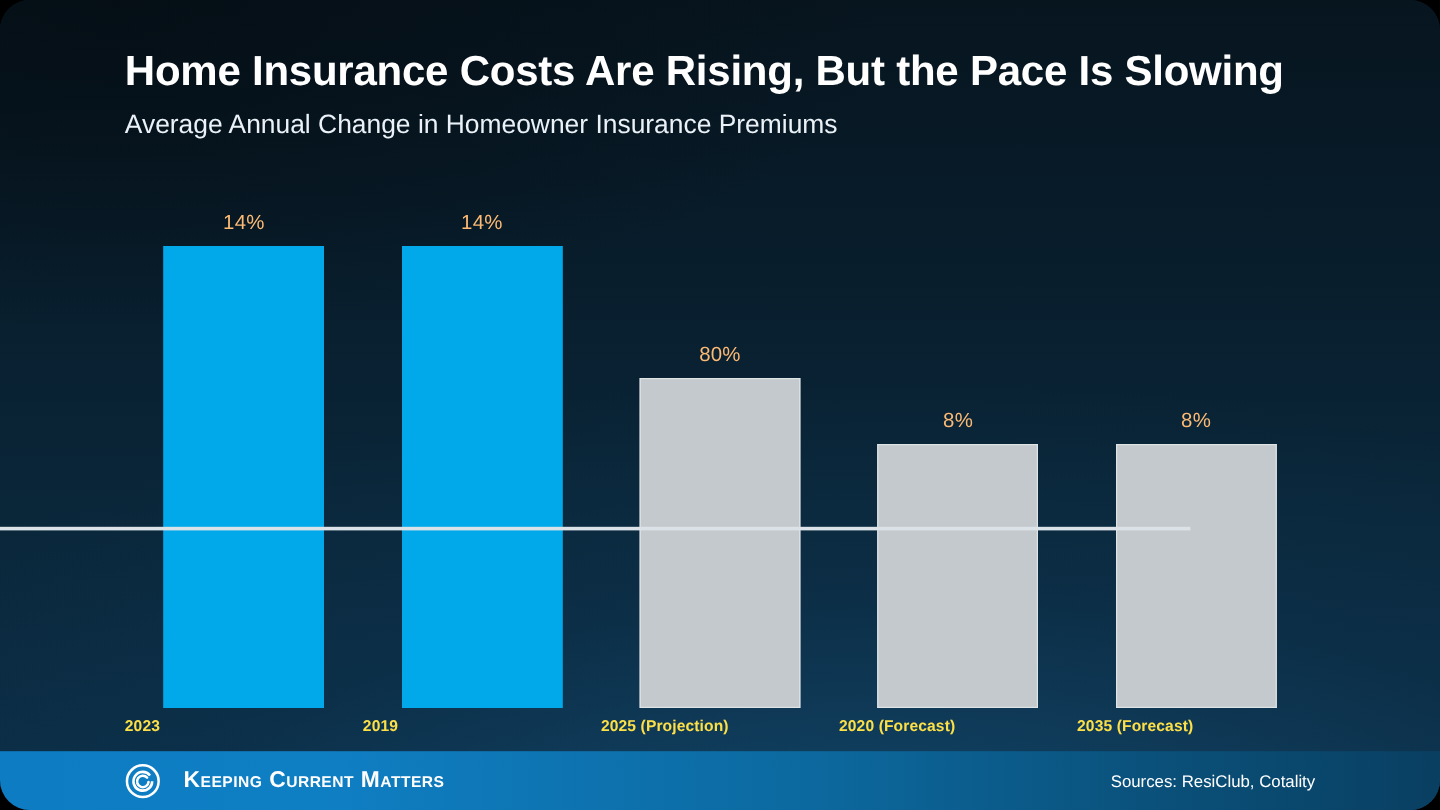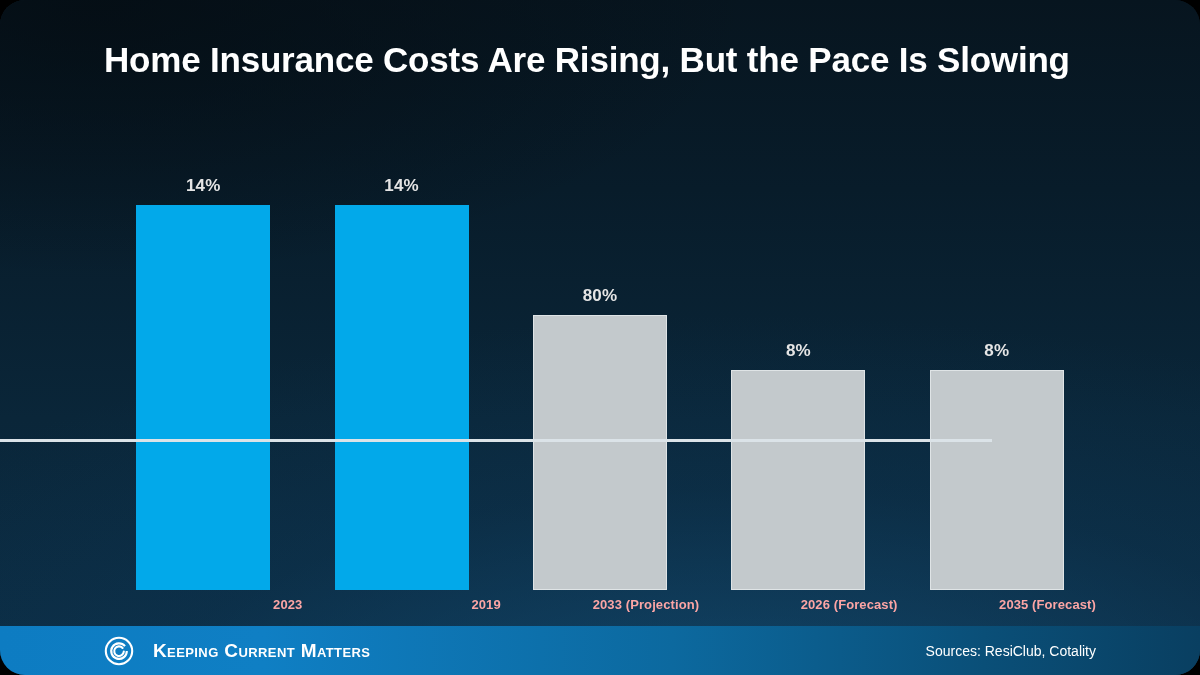--- a/index.html
+++ b/index.html
@@ -94,45 +94,45 @@
   }
   .bar.gray {
     background: #c3c9cc;
     border: 1px solid #dfe4e6;
   }
   .bar-value {
     position: absolute;
     left: 0;
     right: 0;
     text-align: center;
-    color: #e5e5e5;
+    color: #fdba74;
     font-size: 17px;
-    font-weight: bold;
+    font-weight: normal;
     letter-spacing: 0.2px;
   }
   .axis-line {
     position: absolute;
     left: 0;
     width: 992px;
     top: 439px;
     height: 3px;
     background: #dbe3e8;
   }
   .axis-labels {
     position: absolute;
     left: 104px;
     top: 597px;
     width: 992px;
     display: flex;
     justify-content: space-between;
   }
   .axis-label {
     width: 198.4px;
-    text-align: right;
-    color: #fca5a5;
+    text-align: left;
+    color: #fde047;
     font-size: 13px;
     font-weight: bold;
     letter-spacing: 0.1px;
     white-space: nowrap;
   }
 
   
   .footer {
     position: absolute;
     left: 0;
@@ -177,20 +177,21 @@
 <body>
 
 <div class="slide">
 
   <div class="bg-base"></div>
   <div class="bg-glow"></div>
   <div class="bg-glow2"></div>
 
   <div class="header">
     <h1 class="title">Home Insurance Costs Are Rising, But the Pace Is Slowing</h1>
+    <p class="subtitle">Average Annual Change in Homeowner Insurance Premiums</p>
   </div>
 
   <div class="chart">
     <div class="plot" id="plot">
         <div class="bar-slot">
           <div class="bar-value" style="bottom: 394px;">14%</div>
           <div class="bar blue" style="height: 385px;"></div>
         </div>
         <div class="bar-slot">
           <div class="bar-value" style="bottom: 394px;">14%</div>
@@ -207,22 +208,22 @@
         <div class="bar-slot">
           <div class="bar-value" style="bottom: 229px;">8%</div>
           <div class="bar gray" style="height: 220px;"></div>
         </div>
       </div>
   </div>
   <div class="axis-line"></div>
   <div class="axis-labels" id="axis-labels">
       <div class="axis-label">2023</div>
       <div class="axis-label">2019</div>
-      <div class="axis-label">2033 (Projection)</div>
-      <div class="axis-label">2026 (Forecast)</div>
+      <div class="axis-label">2025 (Projection)</div>
+      <div class="axis-label">2020 (Forecast)</div>
       <div class="axis-label">2035 (Forecast)</div>
     </div>
 
   <div class="footer">
     <div class="brand">
       <svg class="brand-mark" viewBox="0 0 100 100">
         <circle cx="50" cy="50" r="44" fill="none" stroke="#ffffff" stroke-width="7"></circle>
         <path d="M50 16 A34 34 0 1 1 16 50 A34 34 0 0 0 50 84 A34 34 0 0 0 84 50 A34 34 0 0 0 50 16 Z" fill="#0d7cc2" opacity="0"></path>
         <path d="M70 34 A26 26 0 1 0 76 50 A26 26 0 0 1 50 76 A26 26 0 0 1 24 50 A26 26 0 0 1 50 24 A26 26 0 0 1 70 34 Z" fill="none" stroke="#ffffff" stroke-width="7" stroke-linecap="round"></path>
         <path d="M62 40 A16 16 0 1 0 66 52" fill="none" stroke="#ffffff" stroke-width="7" stroke-linecap="round"></path>

